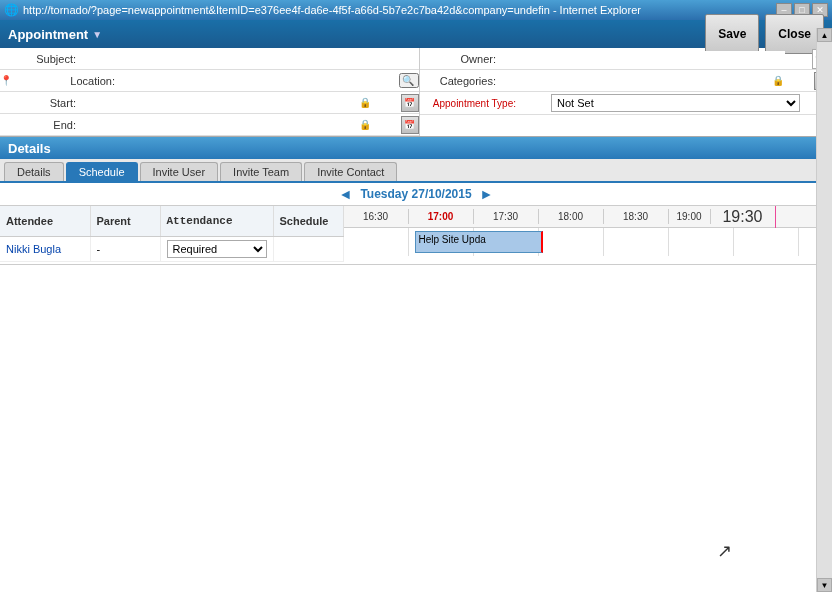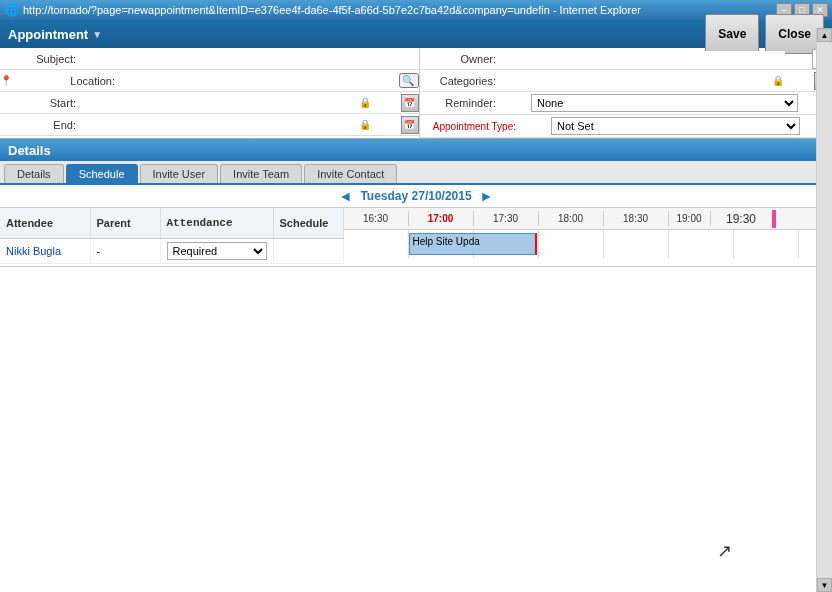--- a/index.html
+++ b/index.html
@@ -357,30 +357,20 @@
 
     <div class="form-row">
       <div class="form-label">Categories:</div>
       <div class="form-value">
         <input type="text" style="width: calc(100% - 4px);">
       </div>
       <span class="lock-icon">🔒</span>
       <button class="more-btn">...</button>
     </div>
 
-    <div class="form-row">
-      <div class="form-label">Reminder:</div>
-      <div class="form-value">
-        <select class="form-select" style="width: 90%;">
-          <option>None</option>
-          <option>5 minutes</option>
-          <option>10 minutes</option>
-        </select>
-      </div>
-    </div>
 
     <div class="form-row">
       <div class="form-label" style="width: 100px; font-size: 10px; color: #c00;">Appointment Type:</div>
       <div class="form-value">
         <select class="form-select" style="width: 90%;">
           <option>Not Set</option>
           <option>Meeting</option>
           <option>Call</option>
         </select>
       </div>
@@ -439,33 +429,33 @@
 
     <div style="flex: 1; overflow: hidden; position: relative;">
 
       <div class="timeline-header" style="display: flex; background: #f5f5f5; border-bottom: 1px solid #ccc; height: 22px; align-items: center;">
         <div class="time-label" style="width: 65px; text-align: center; font-size: 10px; border-right: 1px solid #ccc;">16:30</div>
         <div class="time-label" style="width: 65px; text-align: center; font-size: 10px; border-right: 1px solid #ccc; font-weight: bold; color: #c00;">17:00</div>
         <div class="time-label" style="width: 65px; text-align: center; font-size: 10px; border-right: 1px solid #ccc;">17:30</div>
         <div class="time-label" style="width: 65px; text-align: center; font-size: 10px; border-right: 1px solid #ccc;">18:00</div>
         <div class="time-label" style="width: 65px; text-align: center; font-size: 10px; border-right: 1px solid #ccc;">18:30</div>
         <div class="time-label" style="width: 42px; text-align: center; font-size: 10px; border-right: 1px solid #ccc;">19:00</div>
-        <div class="time-label" style="width: 65px; text-align: center; font-size: 12px; border-right: 4px solid #ec4899;">19:30</div>
+        <div class="time-label" style="width: 65px; text-align: center; font-size: 16px; border-right: 1px solid #ec4899;">19:30</div>
       </div>
 
       <div style="position: relative; height: 28px; display: flex;">
         <div style="width: 65px; height: 28px; border-right: 1px solid #ddd;"></div>
         <div style="width: 65px; height: 28px; border-right: 1px solid #ddd;"></div>
         <div style="width: 65px; height: 28px; border-right: 1px solid #ddd;"></div>
         <div style="width: 65px; height: 28px; border-right: 1px solid #ddd;"></div>
         <div style="width: 65px; height: 28px; border-right: 1px solid #ddd;"></div>
         <div style="width: 65px; height: 28px; border-right: 1px solid #ddd;"></div>
         <div style="width: 65px; height: 28px; border-right: 1px solid #ddd;"></div>
 
-        <div class="appointment-block" style="left: 65px; width: 128px;">
+        <div class="appointment-block" style="left: 71px; width: 128px;">
           <span>Help Site Upda</span>
         </div>
       </div>
     </div>
 
     <div style="width: 16px; background: #f0f0f0; border-left: 1px solid #ccc; display: flex; flex-direction: column; align-items: center;">
       <div style="width: 14px; height: 14px; background: #c8c8c8; border: 1px solid #aaa; margin-top: 2px; font-size: 8px; text-align: center; line-height: 14px;">▲</div>
       <div style="flex: 1; background: #e8e8e8;"></div>
       <div style="width: 14px; height: 14px; background: #c8c8c8; border: 1px solid #aaa; margin-bottom: 2px; font-size: 8px; text-align: center; line-height: 14px;">▼</div>
     </div>

